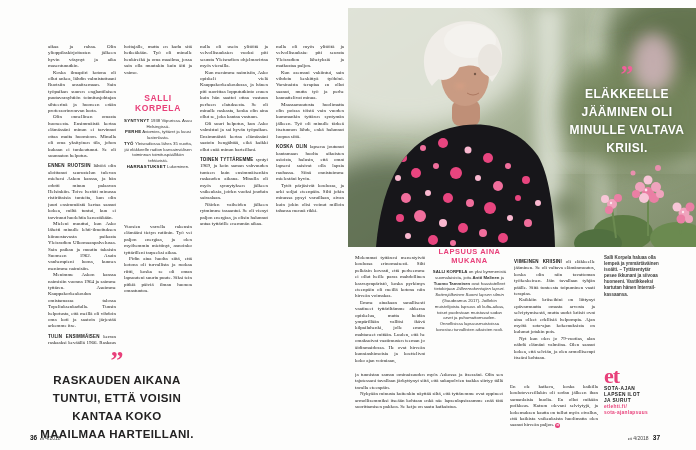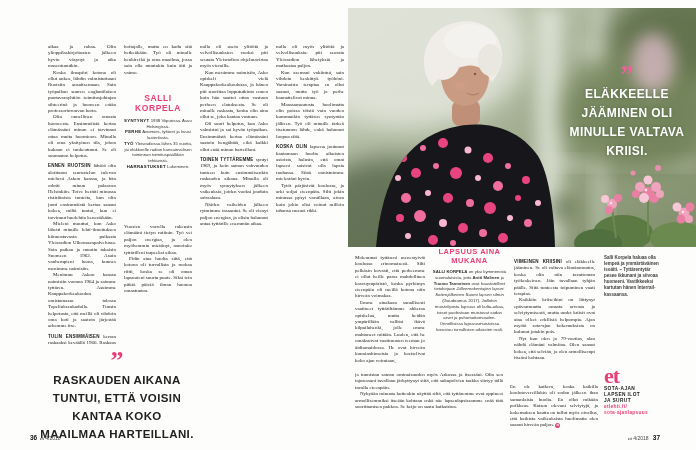--- a/index.html
+++ b/index.html
@@ -16,21 +16,21 @@
   
   .infobox{position:absolute;text-align:center;font-family:"Liberation Sans",sans-serif;overflow:hidden;}
   .infobox .title{font-weight:bold;font-size:8.5px;line-height:9.5px;letter-spacing:.6px;margin:2px 0 5px 0;}
   .infobox .entry{font-size:4.3px;line-height:5.7px;color:#333;}
   .infobox .lbl{font-weight:bold;letter-spacing:.3px;color:#1d1d1b;}
 
   
   .pq{position:absolute;text-align:center;font-family:"Liberation Sans",sans-serif;font-weight:bold;}
   .pq .mark{display:block;font-family:"Liberation Serif",serif;font-size:26px;line-height:14px;height:16px;}
   .pq .txt{font-size:11.5px;line-height:13.5px;letter-spacing:.4px;color:#232222;}
-  .pq.onphoto .txt{color:#ffffff;font-size:12px;line-height:18px;text-shadow:0 0 3px rgba(40,60,40,.35);margin-top:44px;}
+  .pq.onphoto .txt{color:#ffffff;font-size:12px;line-height:13px;text-shadow:0 0 3px rgba(40,60,40,.35);margin-top:44px;}
 
   
   .sidebox{position:absolute;text-align:center;font-family:"Liberation Sans",sans-serif;overflow:hidden;}
   .sidebox .title{font-weight:bold;font-size:7.5px;line-height:8.5px;letter-spacing:.5px;margin-bottom:4px;}
   .sidebox .bd{font-size:4.3px;line-height:5.8px;color:#333;}
   .sidebox .bd .b{font-weight:bold;}
   .sidebox .bd .i{font-style:italic;}
 
   
   .caption{position:absolute;font-family:"Liberation Sans",sans-serif;font-weight:bold;font-size:4.5px;line-height:6.1px;color:#3d3d3c;}

